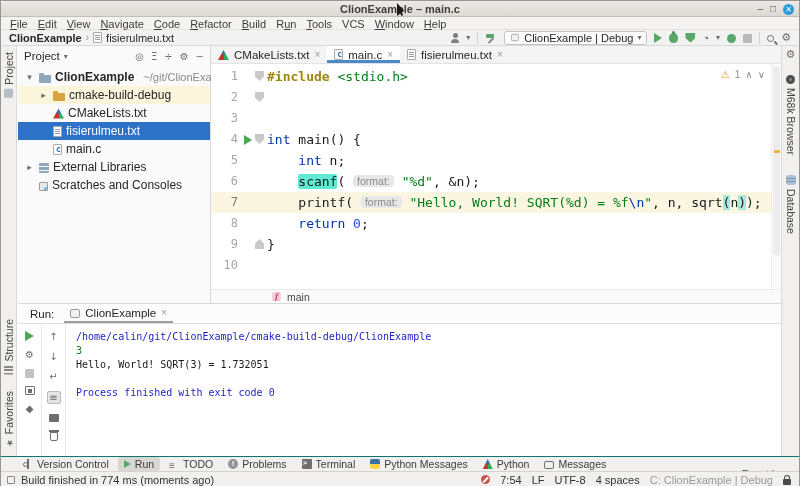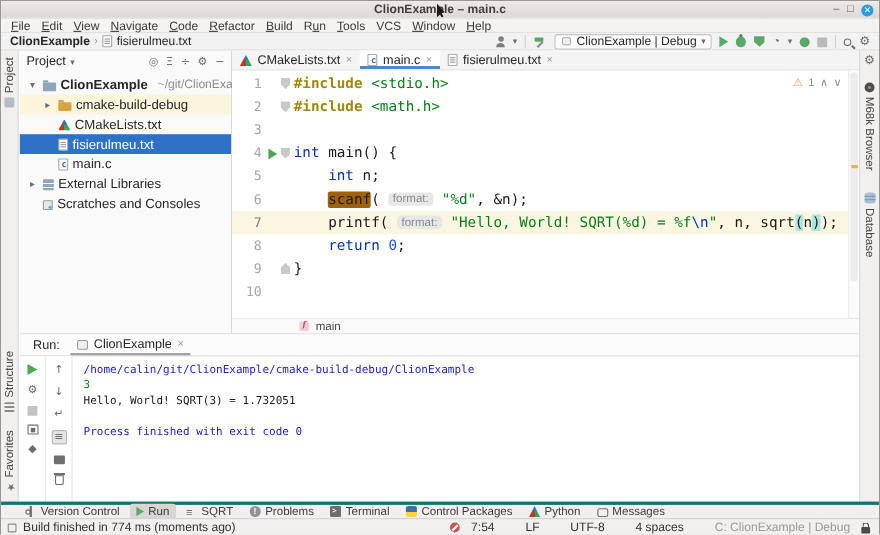--- a/index.html
+++ b/index.html
@@ -134,21 +134,21 @@
   .fold.fold-up { clip-path:polygon(50% 0,100% 45%,100% 100%,0 100%,0 45%); }
   .lcontent { flex:1; }
   .tok-dir { color:#9e880d; font-weight:bold; }
   .tok-str { color:#067d17; }
   .tok-kw  { color:#0033b3; font-weight:normal; }
   .tok-esc { color:#0037a6; }
   .tok-num { color:#1750eb; }
   .tok-fn, .tok-plain { color:#1a1a1a; }
   .tok-hint { background:#e7e7e7; color:#8c8c8c; border-radius:4px; padding:0 4px;
     font:10.5px/14px "Liberation Sans", sans-serif; vertical-align:1px; }
-  .hl-usage { background:#a16207; border-radius:2px; }
+  .hl-usage { background:#5eead4; border-radius:2px; }
   .hl-paren { background:#abe6df; }
   .stripe { position:absolute; right:0; top:18px; bottom:14px; width:10px; background:#fbfbfb; border-left:1px solid #ececec; }
   .stripe-thumb { position:absolute; left:1px; top:2px; width:7px; height:190px; background:#ededed; border-radius:4px; }
   .warn-tick { position:absolute; left:2px; top:86px; width:6px; height:3px; background:#f2b036; border-radius:1px; }
   .ed-crumb { position:absolute; left:0; right:0; bottom:0; height:14px; background:#fafafa; border-top:1px solid #e8e8e8;
     display:flex; align-items:center; gap:5px; padding-left:60px; font-size:10.5px; color:#454545; }
   .ed-crumb .ic-function { transform:scale(0.8); }
 
   
   .run-panel { position:absolute; left:17px; top:302px; right:18px; height:153px; background:#ffffff; border-top:1px solid #d9d9d9; }
@@ -170,21 +170,21 @@
   .rico.scrollend { width:14px; height:13px; border:1px solid #b9b9b9; border-radius:2px; background:#e4e4e4; }
   .rico.scrollend::before { content:"≡"; line-height:11px; display:block; }
   .rico.printer { width:10px; height:8px; background:#6e6e6e; border-radius:1px; margin-top:2px; }
   .rico.trash { width:8px; height:9px; border:1px solid #6e6e6e; border-radius:0 0 2px 2px; margin-top:2px; }
   .rico.trash::before { content:""; position:absolute; top:-3px; left:-2px; width:10px; height:1.5px; background:#6e6e6e; }
   .console { position:absolute; left:48px; top:20px; right:0; bottom:0; padding:6px 0 0 10px;
     font:10px/14px "DejaVu Sans Mono", monospace; }
   .out-sys { color:#2323c8; } .out-input { color:#138213; } .out-stdout { color:#1a1a1a; }
 
   
-  .toolwin-bar { position:absolute; left:0; right:0; top:455px; height:15px; background:#f2f0ee; border-top:3px solid #0f766e;
+  .toolwin-bar { position:absolute; left:0; right:0; top:455px; height:15px; background:#f2f0ee; border-top:1px solid #0f766e;
     display:flex; align-items:center; }
   .tw-items { display:flex; align-items:center; gap:3px; padding-left:16px; }
   .tw-item { display:flex; align-items:center; gap:4px; font-size:10.5px; color:#3b3b3b; padding:1px 6px; border-radius:3px; }
   .tw-item.active { background:#d9d7d4; }
   .twic { position:relative; display:inline-block; width:10px; height:10px; }
   .twic-git::before { content:""; position:absolute; left:4px; top:0; width:1.5px; height:10px; background:#6e6e6e; }
   .twic-git::after { content:""; position:absolute; left:0; top:3px; width:3px; height:3px; border:1.5px solid #6e6e6e; border-radius:50%; }
   .twic-run { width:0; height:0; border-left:7px solid #59a869; border-top:4.5px solid transparent; border-bottom:4.5px solid transparent; }
   .twic-todo::before { content:"≡"; color:#6e6e6e; font-size:10px; line-height:10px; }
   .twic-problems { border-radius:50%; background:#8e9399; }
@@ -353,21 +353,21 @@
         </div>
       </div>
     <div class="inspections">
       <span class="warn-tri">⚠</span>
       <span>1</span>
       <span>∧</span>
       <span>∨</span>
     </div>
     <div class="code">
         <div class="line"><span class="num">1</span><span class="mark"></span><span class="foldcol"><span class="fold fold-down"></span></span><span class="lcontent"><span class="tok-dir">#include </span><span class="tok-str">&lt;stdio.h&gt;</span></span></div>
-        <div class="line"><span class="num">2</span><span class="mark"></span><span class="foldcol"><span class="fold fold-down"></span></span><span class="lcontent"><span class="tok-dir">#include </span><span class="tok-str">&lt;math.h&gt;</span></span></div>
+        <div class="line"><span class="num">2</span><span class="mark"></span><span class="foldcol"><span class="fold fold-down"></span></span></div>
         <div class="line"><span class="num">3</span><span class="mark"></span><span class="foldcol"></span><span class="lcontent"></span></div>
         <div class="line"><span class="num">4</span><span class="mark"><span class="runarrow"></span></span><span class="foldcol"><span class="fold fold-down"></span></span><span class="lcontent"><span class="tok-kw">int</span><span class="tok-plain"> </span><span class="tok-fn">main</span><span class="tok-plain">() {</span></span></div>
         <div class="line"><span class="num">5</span><span class="mark"></span><span class="foldcol"></span><span class="lcontent"><span class="tok-plain">    </span><span class="tok-kw">int</span><span class="tok-plain"> n;</span></span></div>
         <div class="line"><span class="num">6</span><span class="mark"></span><span class="foldcol"></span><span class="lcontent"><span class="tok-plain">    </span><span class="tok-plain hl-usage">scanf</span><span class="tok-plain">( </span><span class="tok-hint">format:</span><span class="tok-plain"> </span><span class="tok-str">"%d"</span><span class="tok-plain">, &amp;n);</span></span></div>
         <div class="line current"><span class="num">7</span><span class="mark"></span><span class="foldcol"></span><span class="lcontent"><span class="tok-plain">    </span><span class="tok-plain">printf</span><span class="tok-plain">( </span><span class="tok-hint">format:</span><span class="tok-plain"> </span><span class="tok-str">"Hello, World! SQRT(%d) = %f</span><span class="tok-esc">\n</span><span class="tok-str">"</span><span class="tok-plain">, n, sqrt</span><span class="tok-plain hl-paren">(</span><span class="tok-plain">n</span><span class="tok-plain hl-paren">)</span><span class="tok-plain">);</span></span></div>
         <div class="line"><span class="num">8</span><span class="mark"></span><span class="foldcol"></span><span class="lcontent"><span class="tok-plain">    </span><span class="tok-kw">return</span><span class="tok-plain"> </span><span class="tok-num">0</span><span class="tok-plain">;</span></span></div>
         <div class="line"><span class="num">9</span><span class="mark"></span><span class="foldcol"><span class="fold fold-up"></span></span><span class="lcontent"><span class="tok-plain">}</span></span></div>
         <div class="line"><span class="num">10</span><span class="mark"></span><span class="foldcol"></span><span class="lcontent"></span></div>
       </div>
     <div class="stripe">
@@ -432,33 +432,33 @@
         <div class="tw-item">
           <span class="twic twic-git"></span>
           <span>Version Control</span>
         </div>
         <div class="tw-item active">
           <span class="twic twic-run"></span>
           <span>Run</span>
         </div>
         <div class="tw-item">
           <span class="twic twic-todo"></span>
-          <span>SQRT</span>
+          <span>TODO</span>
         </div>
         <div class="tw-item">
           <span class="twic twic-problems"></span>
           <span>Problems</span>
         </div>
         <div class="tw-item">
           <span class="twic twic-terminal"></span>
           <span>Terminal</span>
         </div>
         <div class="tw-item">
           <span class="twic twic-python"></span>
-          <span>Control Packages</span>
+          <span>Python Messages</span>
         </div>
         <div class="tw-item">
           <span class="twic twic-cmake"></span>
           <span>Python</span>
         </div>
         <div class="tw-item">
           <span class="twic twic-messages"></span>
           <span>Messages</span>
         </div>
       </div>
@@ -468,21 +468,21 @@
     </div>
   </div>
 
   <div class="status-bar">
     <div class="sb-left">
       <span class="ic-winbox"></span>
       <span>Build finished in 774 ms (moments ago)</span>
     </div>
     <div class="sb-right">
       <span class="ic-mute"></span>
-      <span style="display:flex;gap:28px" id="sb-items">
+      <span style="display:flex;gap:10px" id="sb-items">
           <span class="sb-item">7:54</span>
           <span class="sb-item">LF</span>
           <span class="sb-item">UTF-8</span>
           <span class="sb-item">4 spaces</span>
           <span class="sb-item muted">C: ClionExample | Debug</span>
         </span>
       <span class="ic-lock"></span>
     </div>
   </div>
 

